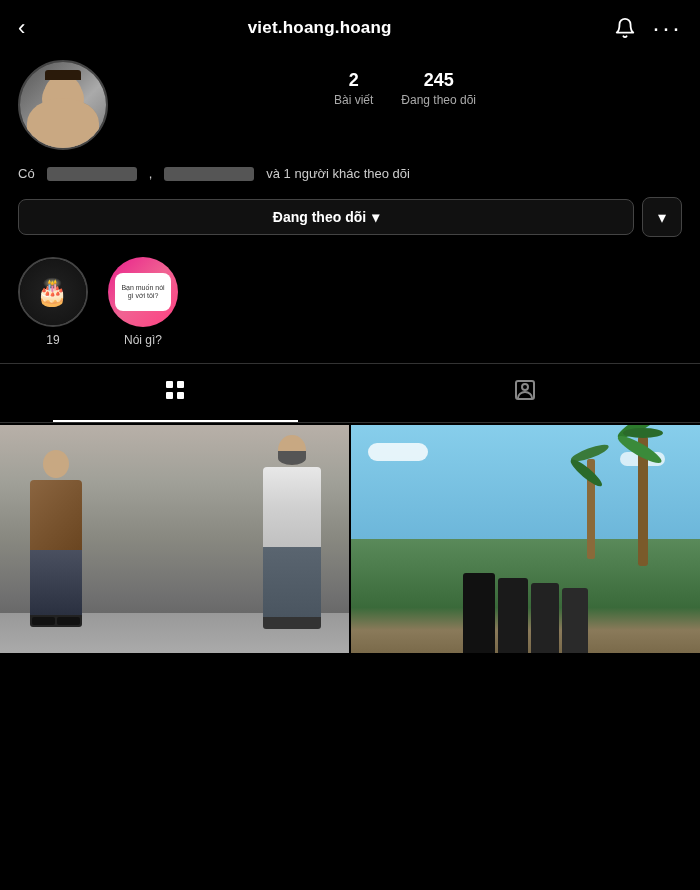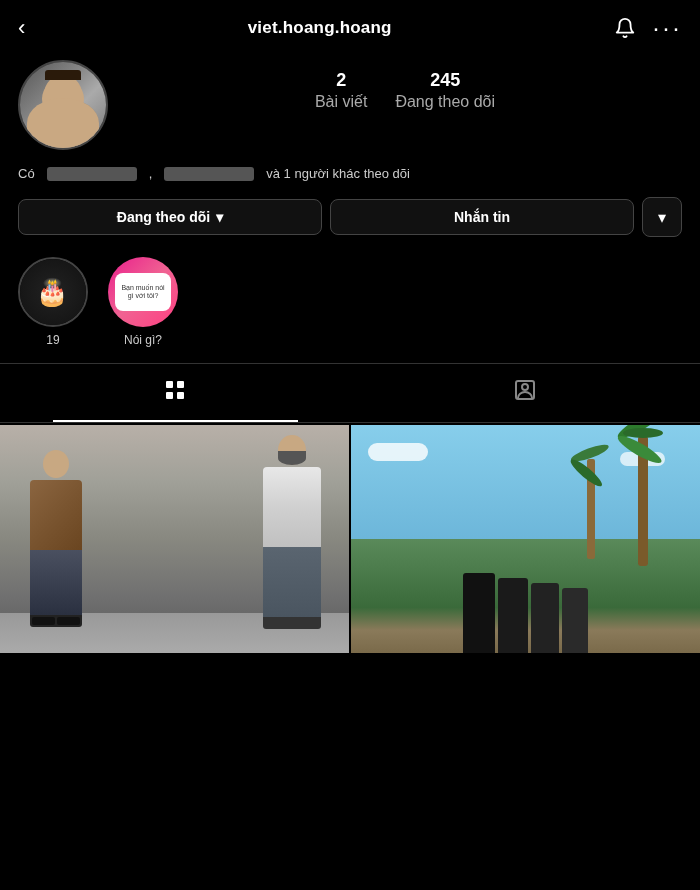--- a/index.html
+++ b/index.html
@@ -102,21 +102,21 @@
       display: flex;
       flex-direction: column;
       align-items: center;
       gap: 2px;
     }
     .stat-number {
       font-size: 18px;
       font-weight: 700;
     }
     .stat-label {
-      font-size: 16px;
+      font-size: 12px;
       color: #aaa;
       text-align: center;
     }
 
     
     .bio-section {
       padding: 2px 18px 12px;
     }
     .username-display {
       font-size: 15px;
@@ -358,23 +358,20 @@
     <span class="mention-pill"></span>
     <span>và 1 người khác theo dõi</span>
   </div>
 </div>
 
 <div class="action-buttons">
   <button class="btn-following">
     <span>Đang theo dõi</span>
     <span>▾</span>
   </button>
-  <button class="btn-message">
-    <span>Nhắn tin</span>
-  </button>
   <button class="btn-more">
     <span>▾</span>
   </button>
 </div>
 
 <div class="stories-section">
 
   <div class="story-item">
     <div class="story-circle birthday">
       <div class="story-birthday-inner">🎂</div>

